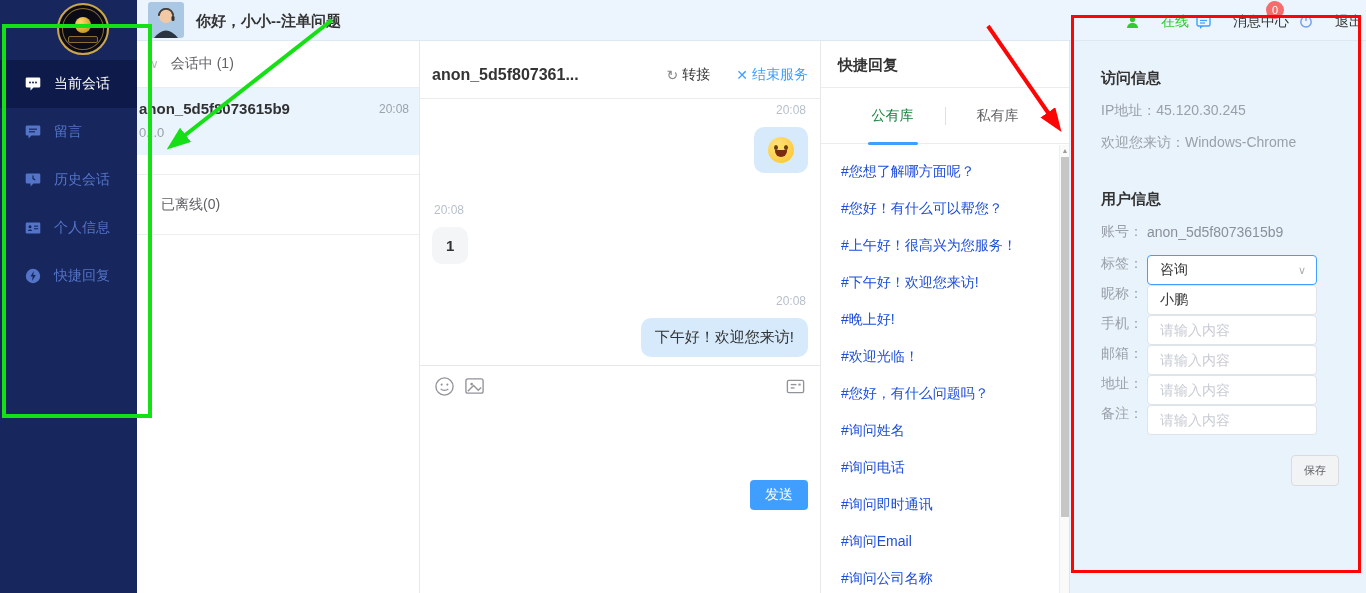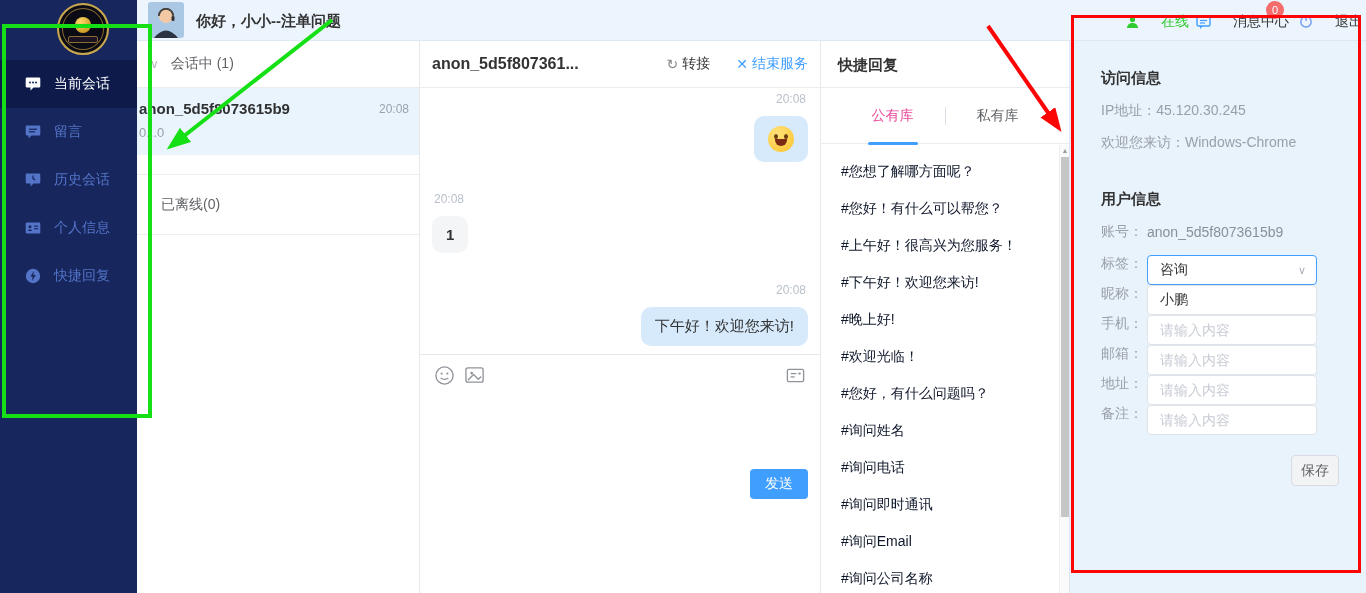--- a/index.html
+++ b/index.html
@@ -45,21 +45,21 @@
   .conv-item { position:relative; height:67px; background:#eaf4fc; padding:12px 10px 0 2px; cursor:pointer; }
   .conv-name { font-size:15px; font-weight:bold; color:#303133; }
   .conv-time { position:absolute; right:10px; top:14px; font-size:12px; color:#9aa3ad; }
   .conv-prev { margin-top:8px; font-size:13px; color:#98a0a8; }
   .conv-gap { height:20px; border-bottom:1px solid #eee; }
   .offline-row { height:60px; border-bottom:1px solid #eee; display:flex; align-items:center;
     color:#606266; font-size:14px; cursor:pointer; }
   .offline-row .chev { margin:0 9px 0 11px; }
 
   
-  .chat { position:absolute; left:420px; top:41px; width:400px; height:448px; background:#fff; }
+  .chat { position:absolute; left:420px; top:52px; width:400px; height:448px; background:#fff; }
   .chat-head { display:flex; align-items:center; height:47px; padding:0 12px; border-bottom:1px solid #ececec; }
   .chat-title { flex:1; font-size:16px; font-weight:bold; color:#333; }
   .act { display:flex; align-items:center; gap:4px; font-size:14px; color:#333; margin-left:26px; cursor:pointer; }
   .act-ic { color:#888; font-size:14px; }
   .act.blue, .act.blue .act-ic { color:#409eff; }
   .msgs { position:absolute; left:0; top:47px; right:0; bottom:135px; overflow:hidden; }
   .trow { margin:30px 14px 10px; font-size:12px; color:#b9c0ca; }
   .trow.first { margin-top:4px; }
   .trow.right { text-align:right; }
   .mrow { display:flex; padding:0 12px; }
@@ -81,26 +81,26 @@
   .send { position:absolute; right:12px; top:114px; width:58px; height:30px; background:#409eff;
     color:#fff; font-size:14px; border:none; border-radius:4px; cursor:pointer; }
 
   
   .quick { position:absolute; left:820px; top:41px; width:249px; height:552px; background:#fff;
     border-left:1px solid #e8e8e8; }
   .quick-head { height:47px; line-height:47px; padding-left:17px; font-size:15px; font-weight:bold;
     color:#333; border-bottom:1px solid #ececec; }
   .tabs { display:flex; justify-content:center; align-items:center; height:56px; border-bottom:1px solid #ececec; }
   .tab { position:relative; width:104px; text-align:center; font-size:14px; color:#606266; cursor:pointer; }
-  .tab.active { color:#ec4899; }
+  .tab.active { color:#15803d; }
   .tab.active::after { content:""; position:absolute; left:27px; right:27px; bottom:-20px; height:3px;
     background:#409eff; border-radius:2px; }
   .tab-sep { width:1px; height:18px; background:#dcdfe6; }
   .q-list { padding-top:9px; }
-  .q-item { height:37px; line-height:37px; padding-left:20px; font-size:14px; color:#0f172a;
+  .q-item { height:37px; line-height:37px; padding-left:20px; font-size:14px; color:#1d4ed8;
     white-space:nowrap; overflow:hidden; cursor:pointer; }
   .scrollbar { position:absolute; left:1059px; top:145px; width:10px; height:448px;
     background:#fafafa; border-left:1px solid #efefef; z-index:4; }
   .scroll-up { position:absolute; top:0; left:0; width:10px; height:12px; font-size:7px;
     color:#9a9a9a; text-align:center; line-height:12px; }
   .scroll-thumb { position:absolute; top:12px; left:1px; width:8px; height:360px; background:#c6c6c6; cursor:pointer; }
 
   
   .info { position:absolute; left:1069px; top:41px; width:297px; height:552px; background:#e9f3fc;
     border-left:1px solid #dbe6f1; padding:28px 0 16px 31px; }
@@ -112,21 +112,21 @@
   .acct-val { font-size:14px; color:#8a9099; }
   .f-row { display:flex; align-items:flex-start; }
   .f-input { width:170px; height:30px; border:1px solid #dfe4ea; border-radius:4px; background:#fff;
     padding:0 12px; font-size:14px; color:#333; font-family:inherit; }
   .f-input::placeholder { color:#c8ccd4; }
   .f-select { position:relative; width:170px; height:30px; border:1px solid #409eff; border-radius:4px;
     background:#fff; display:flex; align-items:center; padding:0 12px; font-size:14px; color:#333; cursor:pointer; }
   .f-select .sel-chev { position:absolute; right:10px; color:#aab0b8; font-size:11px; }
   .save-row { display:flex; justify-content:flex-end; padding-right:27px; margin-top:20px; }
   .save-btn { width:48px; height:31px; background:#f2f3f5; border:1px solid #d9dbe0; border-radius:4px;
-    font-size:14px; color:#606266; cursor:pointer; }
+    font-size:11px; color:#606266; cursor:pointer; }
 
   
   .green-rect { position:absolute; left:2px; top:24px; width:150px; height:394px;
     border:4px solid #15e015; z-index:50; pointer-events:none; }
   .red-rect { position:absolute; left:1071px; top:15px; width:290px; height:558px;
     border:3px solid #fb0505; z-index:50; pointer-events:none; }
   .arrows { position:absolute; left:0; top:0; width:1366px; height:593px; z-index:51; pointer-events:none; }
 </style>
 </head>
 <body>

